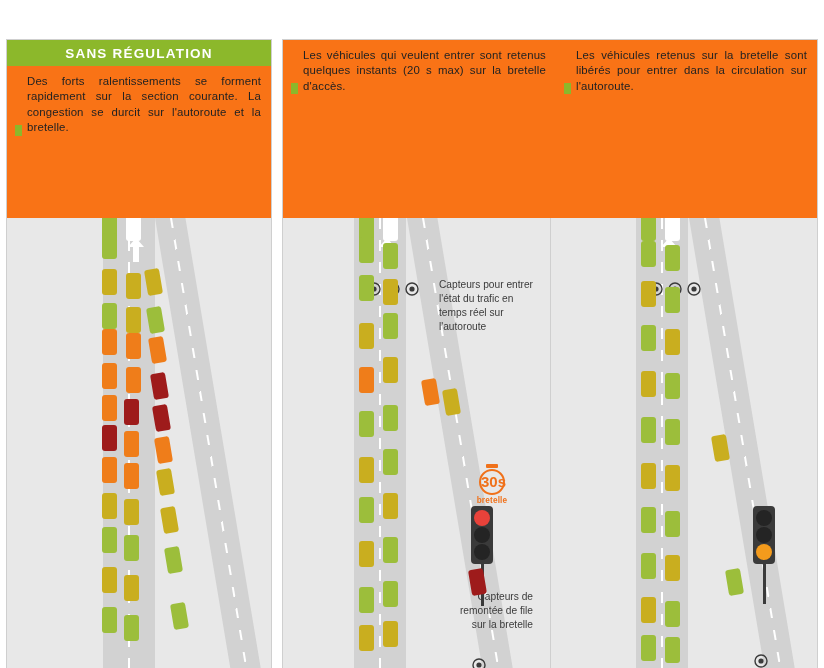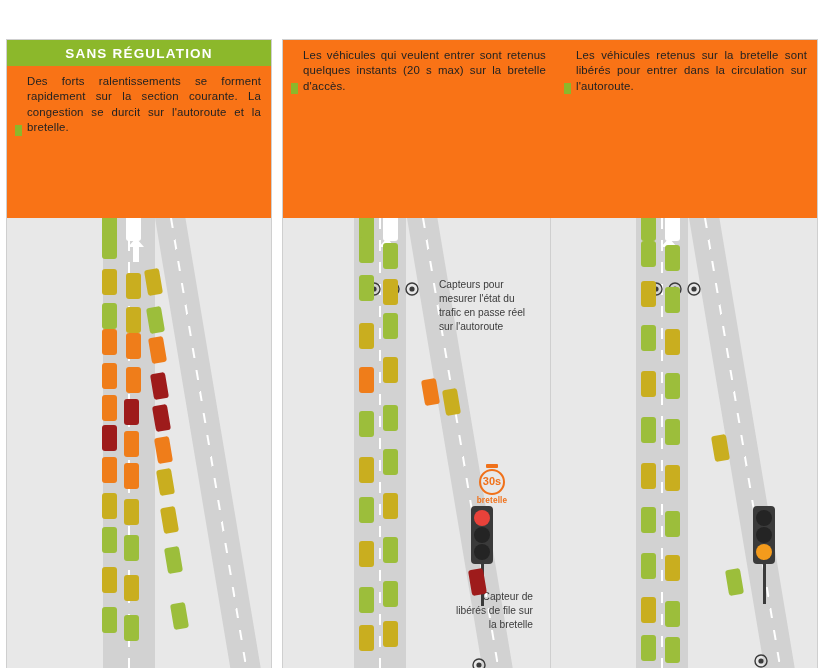--- a/index.html
+++ b/index.html
@@ -164,21 +164,21 @@
     width: 44px;
     text-align: center;
     color: #f0711a;
   }
   .timer .dial {
     width: 26px; height: 26px;
     margin: 0 auto;
     border: 2.5px solid #f0711a;
     border-radius: 50%;
     color: #f0711a;
-    font-size: 11px;
+    font-size: 15px;
     font-weight: bold;
     line-height: 21px;
   }
   .timer .cap {
     width: 12px; height: 4px;
     background: #f0711a;
     margin: 0 auto 1px auto;
     border-radius: 1px;
   }
   .timer .label {
@@ -299,36 +299,36 @@
             <circle cx="7" cy="7" r="6" fill="none" stroke="#3b3b3b" stroke-width="1.4"></circle>
             <circle cx="7" cy="7" r="2.6" fill="#3b3b3b"></circle>
           </svg>
       </div>
       <div class="sensor" style="left:122px; top:64px;">
         <svg width="14" height="14" viewBox="0 0 14 14">
             <circle cx="7" cy="7" r="6" fill="none" stroke="#3b3b3b" stroke-width="1.4"></circle>
             <circle cx="7" cy="7" r="2.6" fill="#3b3b3b"></circle>
           </svg>
       </div>
-      <div class="annot" style="left:156px; top:60px; width:94px;">Capteurs pour mesurer l'état du trafic en passe réel sur l'autoroute</div>
+      <div class="annot" style="left:156px; top:60px; width:94px;">Capteurs pour entrer l'état du trafic en temps réel sur l'autoroute</div>
 
       <div class="timer" style="left:187px; top:246px;">
         <div class="cap"></div>
         <div class="dial">30s</div>
         <div class="label">bretelle</div>
       </div>
 
       <div class="tl-pole" style="left:198px; top:344px; height:44px;"></div>
       <div class="tl" style="left:188px; top:288px;">
         <div class="lamp red"></div>
         <div class="lamp off"></div>
         <div class="lamp off"></div>
       </div>
 
-      <div class="annot right-al" style="left:168px; top:372px; width:82px;">Capteur de libérés de file sur la bretelle</div>
+      <div class="annot right-al" style="left:168px; top:372px; width:82px;">Capteurs de remontée de file sur la bretelle</div>
       <div class="sensor" style="left:189px; top:440px;">
         <svg width="14" height="14" viewBox="0 0 14 14">
             <circle cx="7" cy="7" r="6" fill="none" stroke="#3b3b3b" stroke-width="1.4"></circle>
             <circle cx="7" cy="7" r="2.6" fill="#3b3b3b"></circle>
           </svg>
       </div>
 
       <div id="cars-mid">
           <div class="car" style="left: 76px; top: -3px; background: rgb(156, 190, 59);"></div>
           <div class="car" style="left: 76px; top: 19px; background: rgb(156, 190, 59);"></div>

